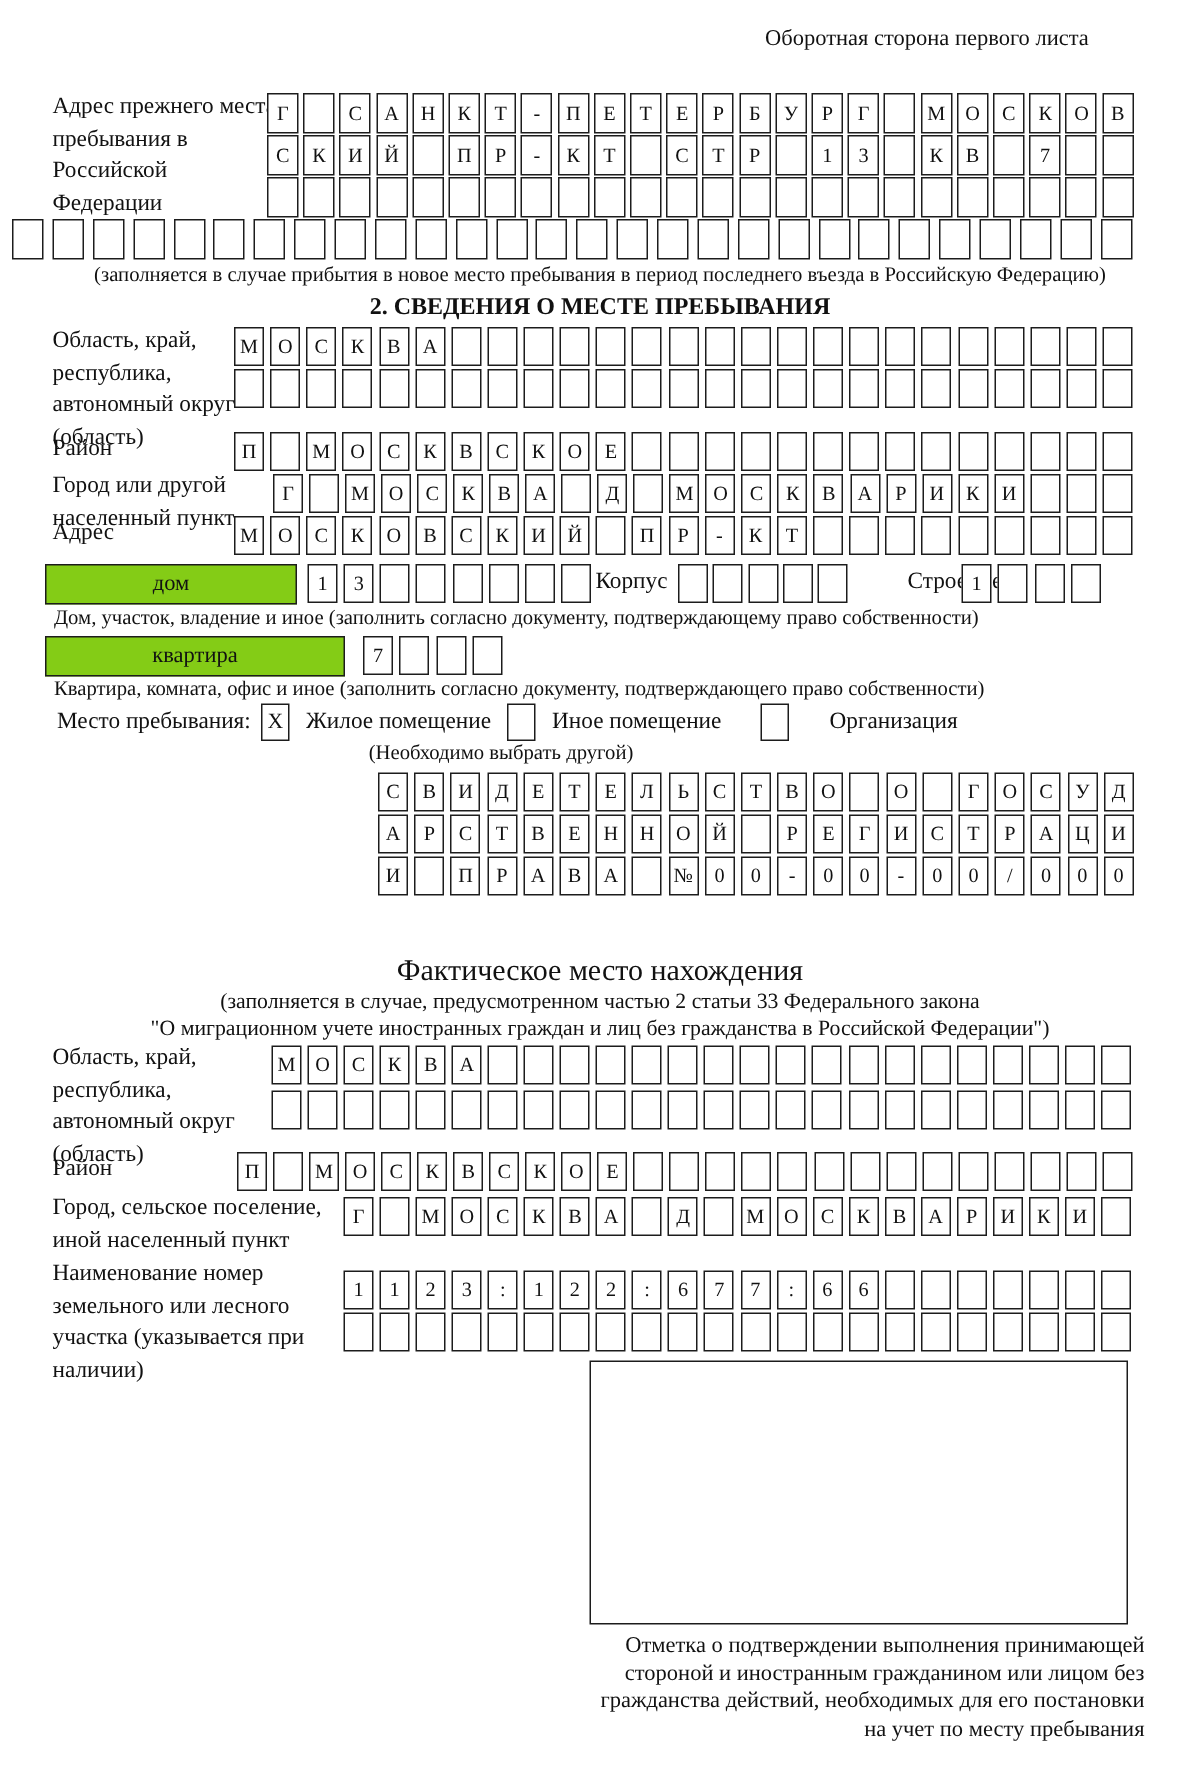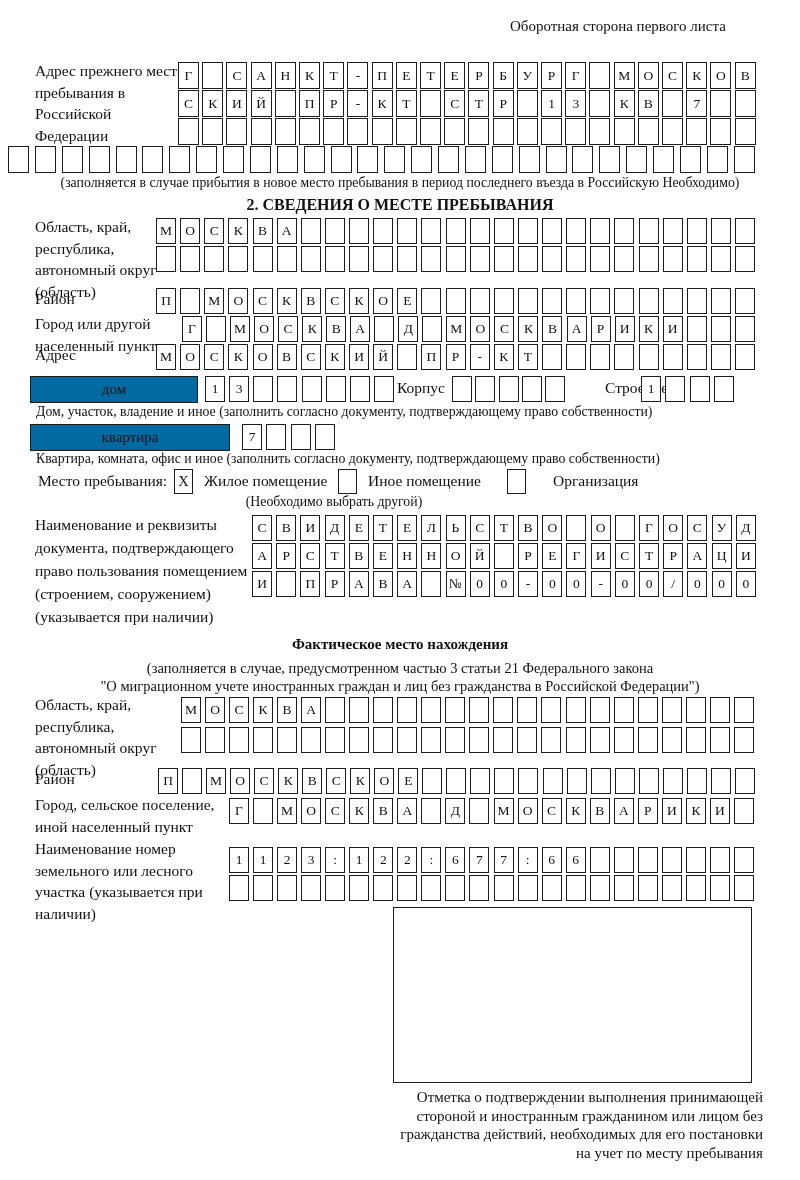--- a/index.html
+++ b/index.html
@@ -7,31 +7,31 @@
     position:relative; width:800px; height:1180px; background:#ffffff;
     font-family:"Liberation Serif", serif; color:#111; overflow:hidden;
   }
   .abs { position:absolute; }
   .hdr-note { font-size:15px; }
   .label { font-size:15.5px; line-height:21.5px; }
   .inline-label { font-size:15.5px; white-space:nowrap; }
   .caption { font-size:13.8px; text-align:center; }
   .caption-left { font-size:13.8px; text-align:left; white-space:nowrap; }
   .sec-title { font-size:16px; font-weight:bold; text-align:center; }
-  .sub-title { font-size:15px; font-weight:bold; text-align:center; }
+  .sub-title { font-size:20px; font-weight:normal; text-align:center; }
   .boxrow { position:absolute; display:flex; justify-content:space-between; }
   .cell {
     width:20px; height:26px; border:1.5px solid #1c1c1c; box-sizing:border-box;
     display:flex; align-items:center; justify-content:center;
     font-size:13.5px; background:#fff; flex:0 0 auto;
   }
   .big .cell { width:21px; height:27px; }
   .widebox {
     position:absolute; border:1.5px solid #1c1c1c; box-sizing:border-box;
-    display:flex; align-items:center; justify-content:center; font-size:15px; background:#0369a1;
+    display:flex; align-items:center; justify-content:center; font-size:15px; background:#84cc16;
   }
   .checkbox {
     position:absolute; width:19px; height:25px; border:1.5px solid #1c1c1c; box-sizing:border-box;
     display:flex; align-items:center; justify-content:center; font-size:14.5px; background:#fff;
   }
   .bigbox { position:absolute; border:1.8px solid #1c1c1c; box-sizing:border-box; background:#fff; }
   .confirm { font-size:15px; line-height:18.5px; text-align:center; }
 </style>
 </head>
 <body>
@@ -142,21 +142,21 @@
       <div class="cell"></div>
       <div class="cell"></div>
       <div class="cell"></div>
       <div class="cell"></div>
       <div class="cell"></div>
       <div class="cell"></div>
       <div class="cell"></div>
       <div class="cell"></div>
       <div class="cell"></div>
     </div>
-  <div class="abs caption" style="left:50px; top:175px; width:700px;">(заполняется в случае прибытия в новое место пребывания в период последнего въезда в Российскую Необходимо)</div>
+  <div class="abs caption" style="left:50px; top:175px; width:700px;">(заполняется в случае прибытия в новое место пребывания в период последнего въезда в Российскую Федерацию)</div>
 
   <div class="abs sec-title" style="left:100px; top:196px; width:600px;">2. СВЕДЕНИЯ О МЕСТЕ ПРЕБЫВАНИЯ</div>
 
   <div class="abs label" style="left:35px; top:216px; width:128px;">Область, край, республика, автономный округ (область)</div>
   <div class="boxrow" style="left:156px; top:218px; width:599px;">
       <div class="cell">М</div>
       <div class="cell">О</div>
       <div class="cell">С</div>
       <div class="cell">К</div>
       <div class="cell">В</div>
@@ -323,32 +323,31 @@
     </div>
   <div class="abs caption-left" style="left:36px; top:404px;">Дом, участок, владение и иное (заполнить согласно документу, подтверждающему право собственности)</div>
 
   <div class="widebox" style="left:30px; top:424px; width:200px; height:27px;">квартира</div>
   <div class="boxrow" style="left:242px; top:424px; width:93px;">
       <div class="cell">7</div>
       <div class="cell"></div>
       <div class="cell"></div>
       <div class="cell"></div>
     </div>
-  <div class="abs caption-left" style="left:36px; top:451px;">Квартира, комната, офис и иное (заполнить согласно документу, подтверждающему право собственности)</div>
+  <div class="abs caption-left" style="left:36px; top:451px;">Квартира, комната, офис и иное (заполнить согласно документу, подтверждающего право собственности)</div>
 
   <div class="abs inline-label" style="left:38px; top:472px;">Место пребывания:</div>
   <div class="checkbox" style="left:174px; top:469px;">X</div>
   <div class="abs inline-label" style="left:204px; top:472px;">Жилое помещение</div>
   <div class="checkbox" style="left:338px; top:469px;"></div>
   <div class="abs inline-label" style="left:368px; top:472px;">Иное помещение</div>
   <div class="checkbox" style="left:507px; top:469px;"></div>
   <div class="abs inline-label" style="left:553px; top:472px;">Организация</div>
   <div class="abs caption" style="left:234px; top:494px; width:200px;">(Необходимо выбрать другой)</div>
 
-  <div class="abs label" style="left:35px; top:513px; width:218px; line-height:23px;">Наименование и реквизиты документа, подтверждающего право пользования помещением (строением, сооружением) (указывается при наличии)</div>
   <div class="boxrow" style="left:252px; top:515px; width:504px;">
       <div class="cell">С</div>
       <div class="cell">В</div>
       <div class="cell">И</div>
       <div class="cell">Д</div>
       <div class="cell">Е</div>
       <div class="cell">Т</div>
       <div class="cell">Е</div>
       <div class="cell">Л</div>
       <div class="cell">Ь</div>
@@ -406,21 +405,21 @@
       <div class="cell">-</div>
       <div class="cell">0</div>
       <div class="cell">0</div>
       <div class="cell">/</div>
       <div class="cell">0</div>
       <div class="cell">0</div>
       <div class="cell">0</div>
     </div>
 
   <div class="abs sub-title" style="left:100px; top:636px; width:600px;">Фактическое место нахождения</div>
-  <div class="abs caption" style="left:50px; top:660px; width:700px; font-size:14.5px;">(заполняется в случае, предусмотренном частью 3 статьи 21 Федерального закона</div>
+  <div class="abs caption" style="left:50px; top:660px; width:700px; font-size:14.5px;">(заполняется в случае, предусмотренном частью 2 статьи 33 Федерального закона</div>
   <div class="abs caption" style="left:50px; top:678px; width:700px; font-size:14.5px;">"О миграционном учете иностранных граждан и лиц без гражданства в Российской Федерации")</div>
 
   <div class="abs label" style="left:35px; top:694px; width:150px;">Область, край, республика, автономный округ (область)</div>
   <div class="boxrow" style="left:181px; top:697px; width:573px;">
       <div class="cell">М</div>
       <div class="cell">О</div>
       <div class="cell">С</div>
       <div class="cell">К</div>
       <div class="cell">В</div>
       <div class="cell">А</div>

